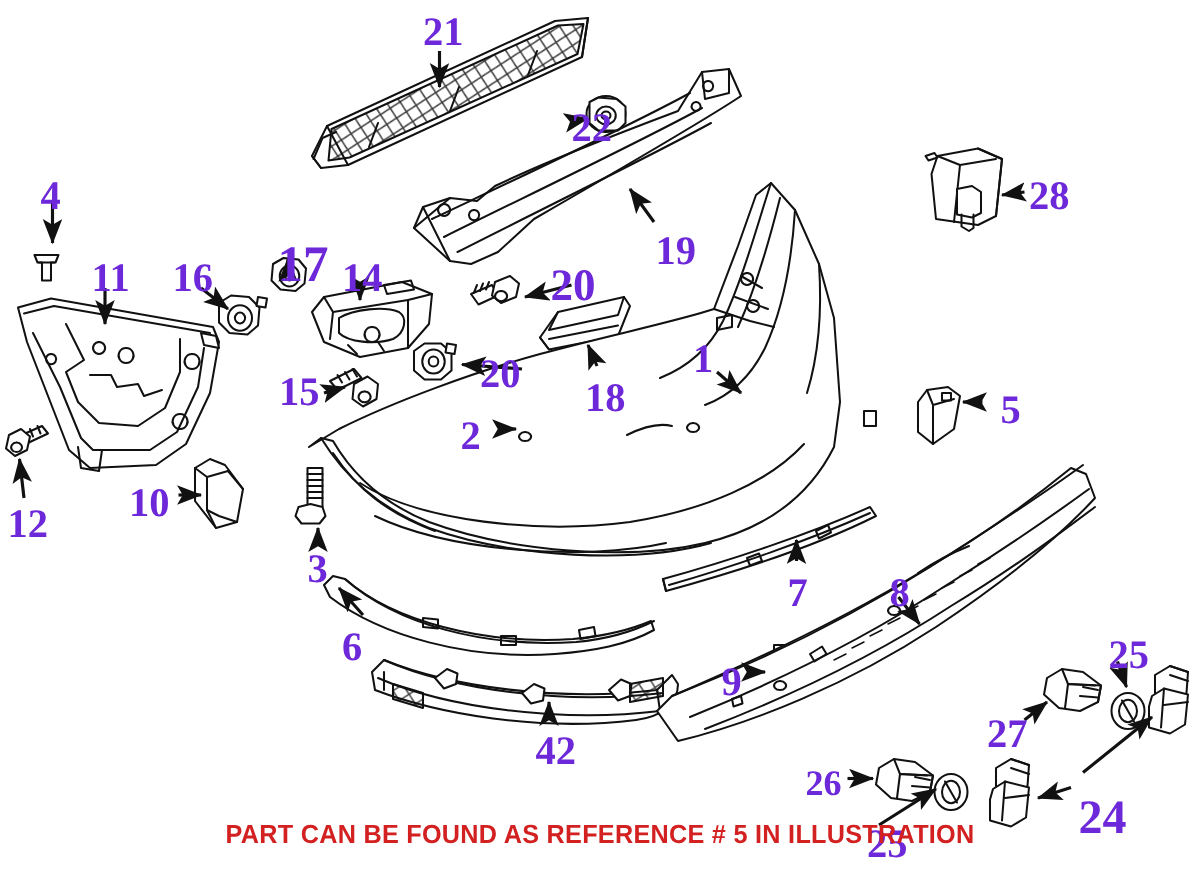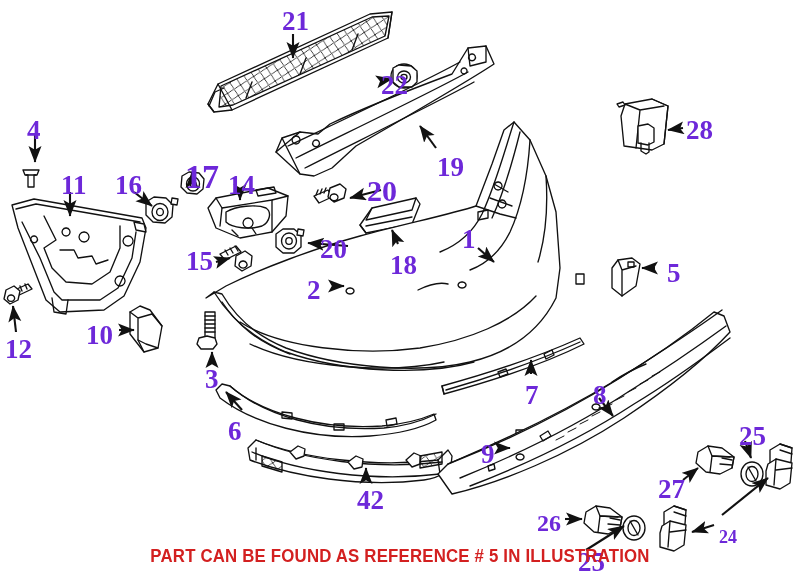--- a/index.html
+++ b/index.html
@@ -360,21 +360,21 @@
       <div class="num" style="left: 228px; top: 172px; font-size: 27px;">14</div>
       <div class="num" style="left: 186px; top: 248px; font-size: 27px;">15</div>
       <div class="num" style="left: 320px; top: 236px; font-size: 27px;">20</div>
       <div class="num" style="left: 185px; top: 160px; font-size: 34px;">17</div>
       <div class="num" style="left: 390px; top: 252px; font-size: 27px;">18</div>
       <div class="num" style="left: 437px; top: 154px; font-size: 27px;">19</div>
       <div class="num" style="left: 367px; top: 176px; font-size: 30px;">20</div>
       <div class="num" style="left: 282px; top: 8px; font-size: 27px;">21</div>
       <div class="num" style="left: 352px; top: 72px; font-size: 27px; margin-left: 29px;">22</div>
       <div class="num" style="left: 357px; top: 487px; font-size: 27px;">42</div>
-      <div class="num" style="left: 719px; top: 528px; font-size: 18px;">24</div>
+      <div class="num" style="left: 719px; top: 528px; font-size: 32px;">24</div>
       <div class="num" style="left: 739px; top: 423px; font-size: 27px;">25</div>
       <div class="num" style="left: 578px; top: 549px; font-size: 27px;">25</div>
       <div class="num" style="left: 537px; top: 511px; font-size: 24px;">26</div>
       <div class="num" style="left: 658px; top: 476px; font-size: 27px;">27</div>
       <div class="num" style="left: 686px; top: 117px; font-size: 27px;">28</div>
     </div>
 
   <div id="notice" style="color: rgb(211, 32, 32);">PART CAN BE FOUND AS REFERENCE # 5 IN ILLUSTRATION</div>
 </div>
 

